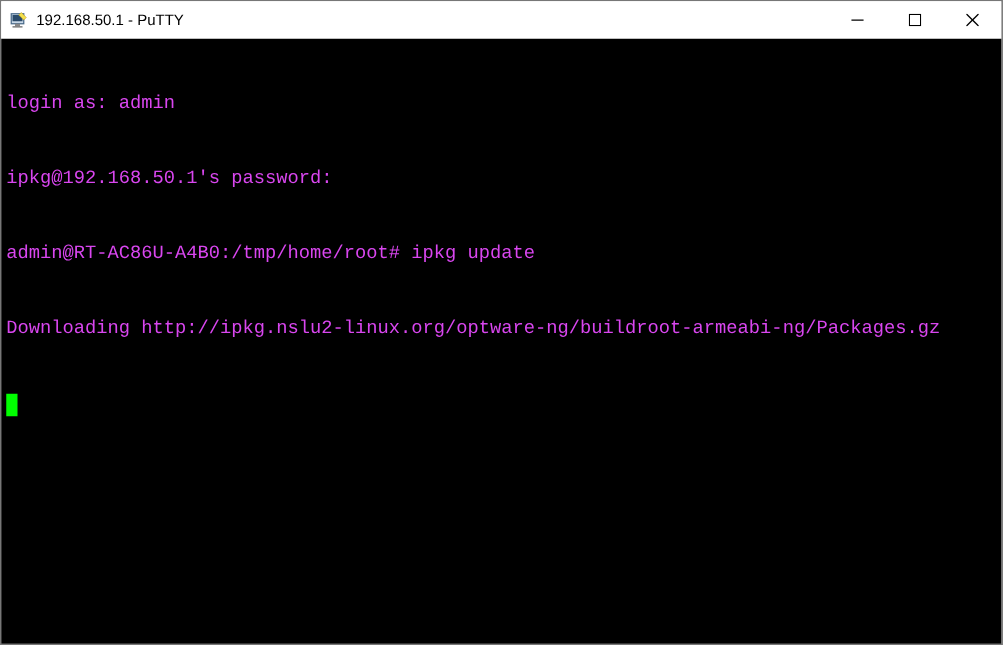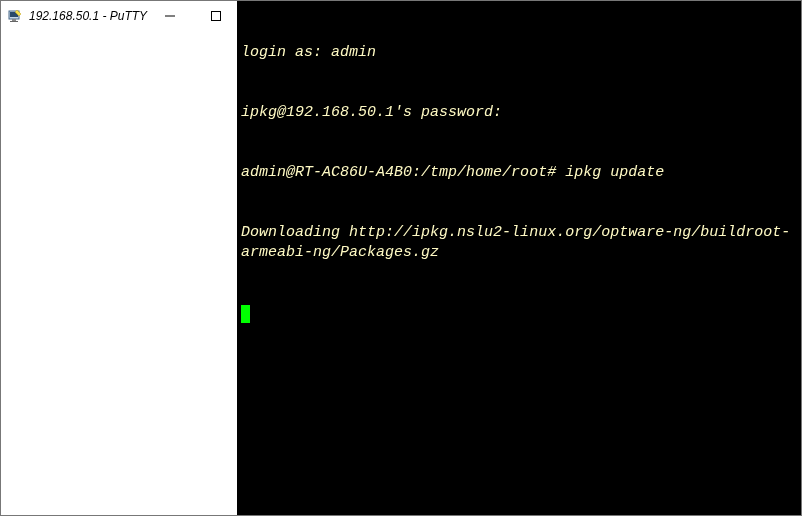--- a/index.html
+++ b/index.html
@@ -6,22 +6,22 @@
   html, body { height: 100%; }
   body {
     font-family: "Segoe UI", Tahoma, sans-serif;
     background: #fff;
     overflow: hidden;
   }
   .window {
     width: 802px;
     height: 516px;
     display: flex;
+    flex-direction: column;
     border: 1px solid #777;
-    font-style: italic;
   }
   .titlebar {
     height: 30px;
     background: #fff;
     display: flex;
     align-items: center;
     padding-left: 6px;
     user-select: none;
   }
   .titlebar .app-icon {
@@ -45,21 +45,21 @@
     display: flex;
     align-items: center;
     justify-content: center;
     font-size: 10px;
     color: #000;
     cursor: pointer;
   }
   .terminal {
     flex: 1 1 auto;
     background: #000;
-    color: #fef9c3;
+    color: #d946ef;
     font-family: "Consolas", "Courier New", monospace;
     font-size: 15px;
     line-height: 20px;
     padding: 2px 4px;
     white-space: pre-wrap;
     word-break: break-all;
     position: relative;
     overflow: hidden;
   }
   .term-line { min-height: 20px; }

